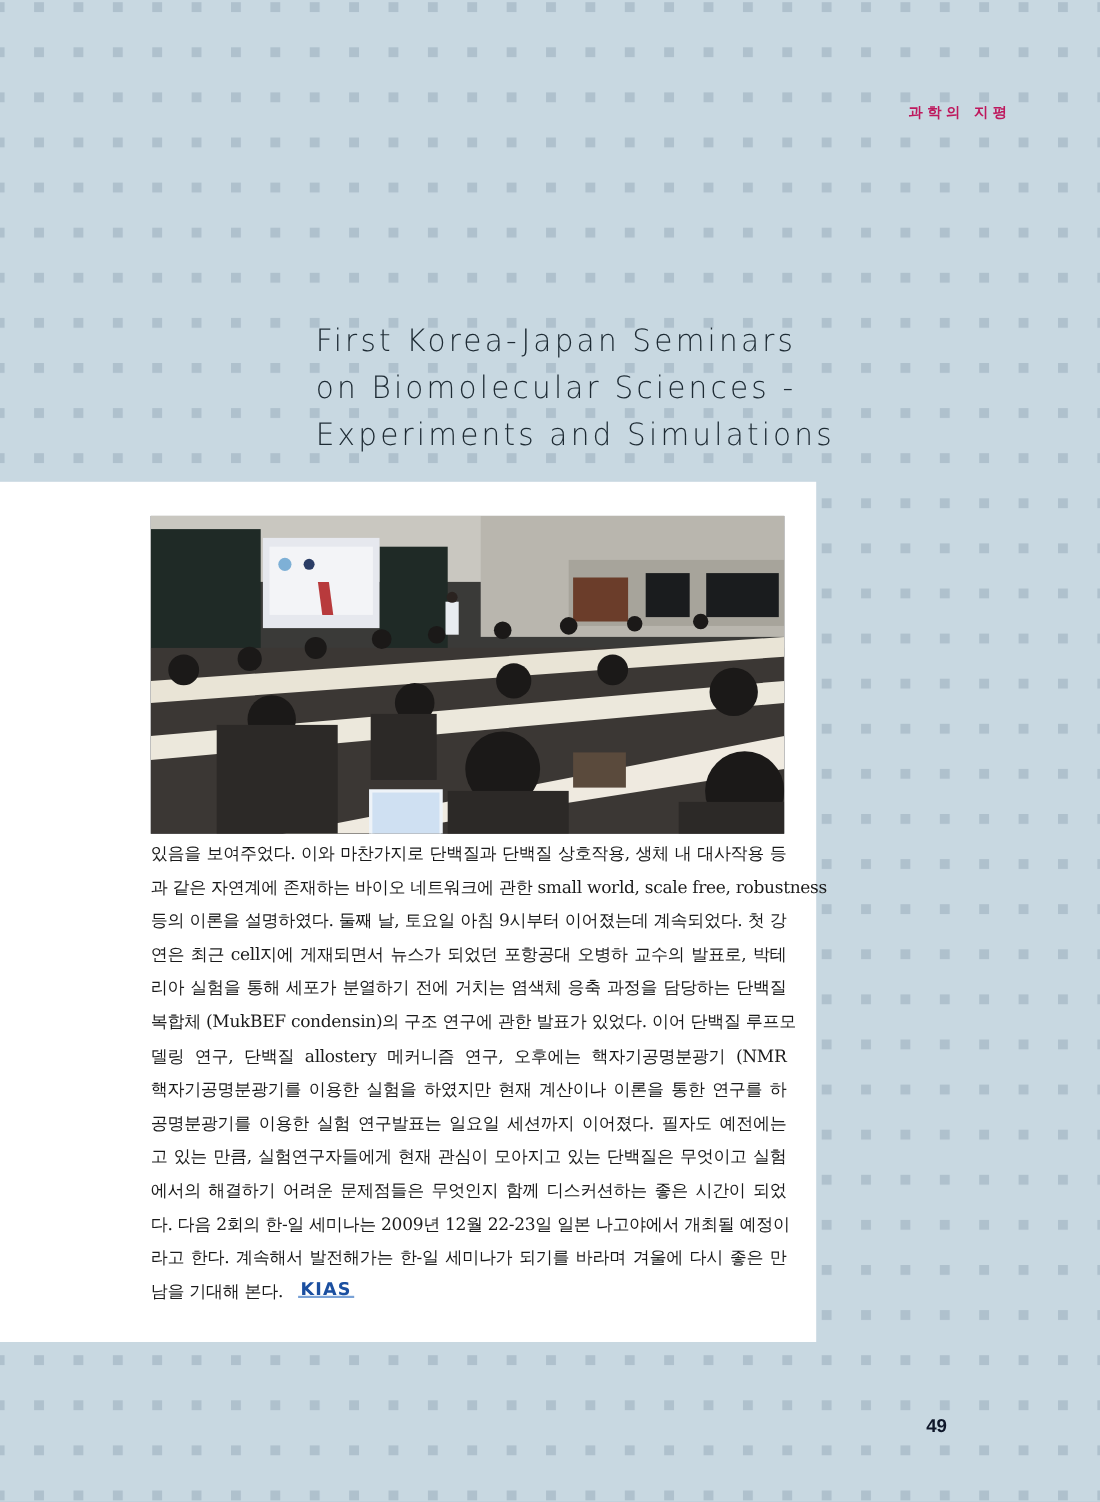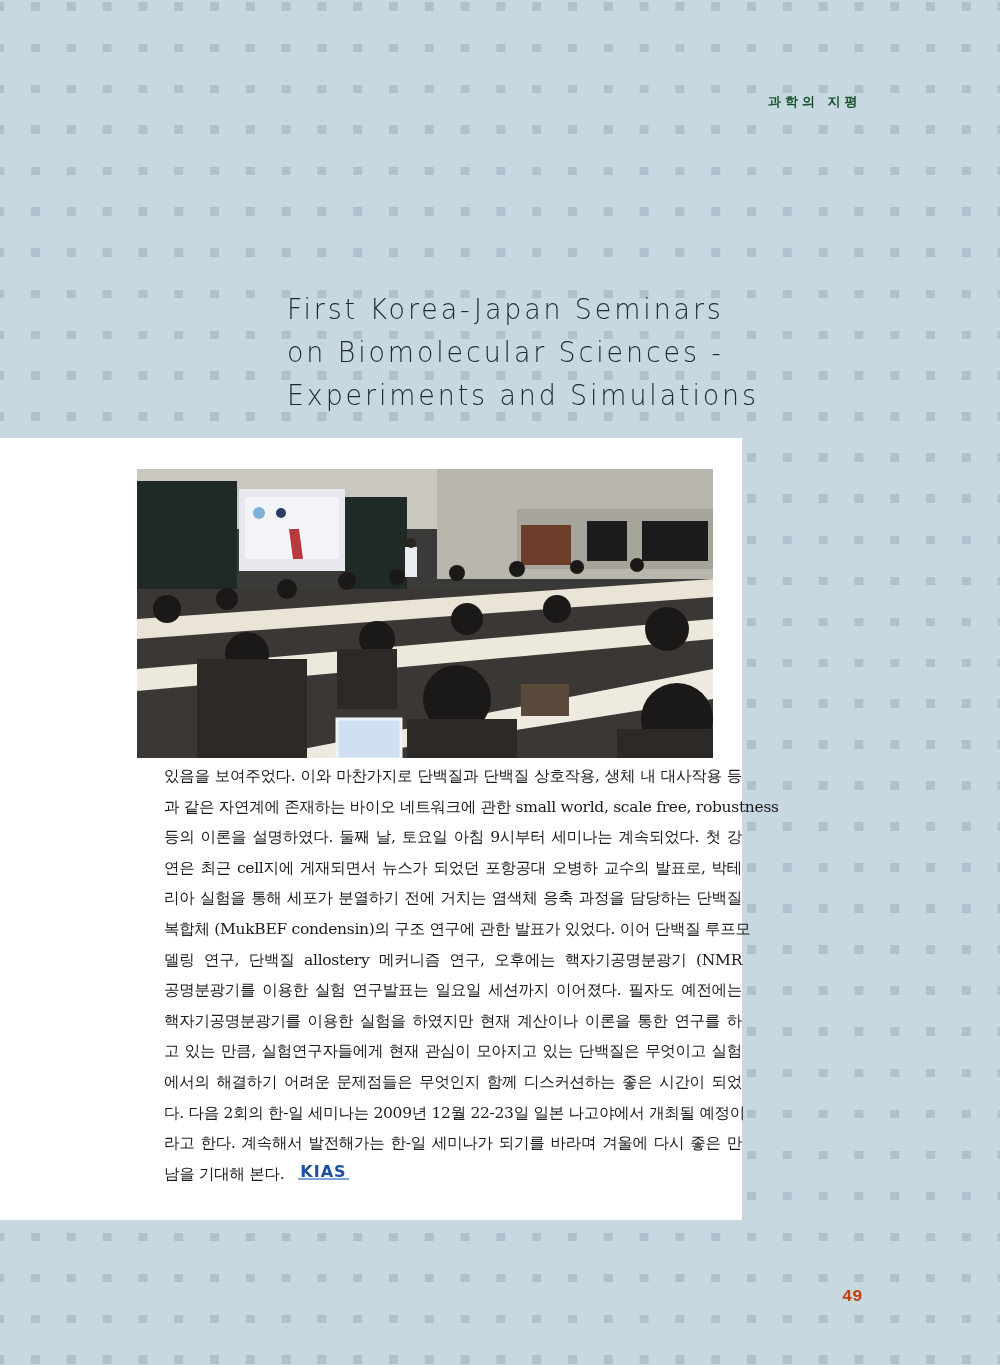--- a/index.html
+++ b/index.html
@@ -8,22 +8,22 @@
       background-color: #c8d8e1;
       background-image: linear-gradient(#afc1cd, #afc1cd);
       font-family: "DejaVu Sans", sans-serif;
     }
     .dotgrid {
       position: absolute; left: 0; top: 0; width: 1000px; height: 1365px;
       background-color: #c8d8e1;
       background-image: radial-gradient(#c8d8e1 0, #c8d8e1 0);
     }
     .section-label {
-      position: absolute; left: 768px; top: 93px;
-      font-size: 13px; font-weight: bold; letter-spacing: 4px; color: #14532d;
+      position: absolute; left: 826px; top: 93px;
+      font-size: 13px; font-weight: bold; letter-spacing: 4px; color: #be185d;
     }
     .title {
       position: absolute; left: 287px; top: 288px;
       font-family: "DejaVu Sans", sans-serif;
       font-weight: 200;
       font-size: 28px; line-height: 43px; letter-spacing: 3px;
       color: #1d2a33;
     }
     .title div { white-space: nowrap; transform: scaleX(0.96); transform-origin: left; }
     .panel {
@@ -31,34 +31,34 @@
       background: #ffffff;
     }
     .photo {
       position: absolute; left: 137px; top: 469px; width: 576px; height: 289px;
       overflow: hidden; background: #3a3a38;
     }
     .body-text {
       position: absolute; left: 137px; top: 761px; width: 578px;
       font-family: "DejaVu Serif", serif;
       font-size: 15.5px; line-height: 30.6px; color: #1a1a1a;
-      text-align: justify; letter-spacing: -0.3px; margin-left: 27px;
+      text-align: justify; letter-spacing: -0.3px;
     }
     .body-text .line { display: block; white-space: nowrap; text-align-last: justify; }
     .body-text .line.last { text-align-last: left; }
     .kias {
       display: inline-block; margin-left: 14px;
       font-family: "DejaVu Sans", sans-serif; font-weight: bold; font-size: 16px;
       color: #1b4fa0; letter-spacing: 1px;
       border-bottom: 2px solid #7aa2d6; line-height: 13px; padding: 0 2px;
       vertical-align: 2px;
     }
     .page-number {
       position: absolute; left: 842px; top: 1287px;
-      font-family: Liberation Mono, monospace; font-weight: bold; font-size: 17px; color: #c2410c;
+      font-family: Liberation Sans, sans-serif; font-weight: bold; font-size: 17px; color: #0f172a;
     }
   </style>
 </head>
 <body>
 
 <div class="dotgrid">
   <svg width="1000" height="1365" xmlns="http://www.w3.org/2000/svg" style="position:absolute;left:0;top:0">
     <defs>
       <pattern id="dp" x="31" y="2" width="35.8" height="41" patternUnits="userSpaceOnUse">
         <rect x="0" y="0" width="9" height="9" fill="#afc1cd"></rect>
@@ -133,27 +133,27 @@
 
     <rect x="200" y="250" width="64" height="40" fill="#cfe0f2" stroke="#eef3f8" stroke-width="3"></rect>
 
     <rect x="384" y="215" width="48" height="32" fill="#5a4a3c"></rect>
   </svg>
 </div>
 
 <div class="body-text">
   <span class="line">있음을 보여주었다. 이와 마찬가지로 단백질과 단백질 상호작용, 생체 내 대사작용 등</span>
   <span class="line">과 같은 자연계에 존재하는 바이오 네트워크에 관한 small world, scale free, robustness</span>
-  <span class="line">등의 이론을 설명하였다. 둘째 날, 토요일 아침 9시부터 세미나는 계속되었다. 첫 강</span>
+  <span class="line">등의 이론을 설명하였다. 둘째 날, 토요일 아침 9시부터 이어졌는데 계속되었다. 첫 강</span>
   <span class="line">연은 최근 cell지에 게재되면서 뉴스가 되었던 포항공대 오병하 교수의 발표로, 박테</span>
   <span class="line">리아 실험을 통해 세포가 분열하기 전에 거치는 염색체 응축 과정을 담당하는 단백질</span>
   <span class="line">복합체 (MukBEF condensin)의 구조 연구에 관한 발표가 있었다. 이어 단백질 루프모</span>
   <span class="line">델링 연구, 단백질 allostery 메커니즘 연구, 오후에는 핵자기공명분광기 (NMR</span>
+  <span class="line">핵자기공명분광기를 이용한 실험을 하였지만 현재 계산이나 이론을 통한 연구를 하</span>
   <span class="line">공명분광기를 이용한 실험 연구발표는 일요일 세션까지 이어졌다. 필자도 예전에는</span>
-  <span class="line">핵자기공명분광기를 이용한 실험을 하였지만 현재 계산이나 이론을 통한 연구를 하</span>
   <span class="line">고 있는 만큼, 실험연구자들에게 현재 관심이 모아지고 있는 단백질은 무엇이고 실험</span>
   <span class="line">에서의 해결하기 어려운 문제점들은 무엇인지 함께 디스커션하는 좋은 시간이 되었</span>
   <span class="line">다. 다음 2회의 한-일 세미나는 2009년 12월 22-23일 일본 나고야에서 개최될 예정이</span>
   <span class="line">라고 한다. 계속해서 발전해가는 한-일 세미나가 되기를 바라며 겨울에 다시 좋은 만</span>
   <span class="line last"><span>남을 기대해 본다.</span><span class="kias">KIAS</span></span>
 </div>
 
 <div class="page-number">49</div>
 
 </body></html>

